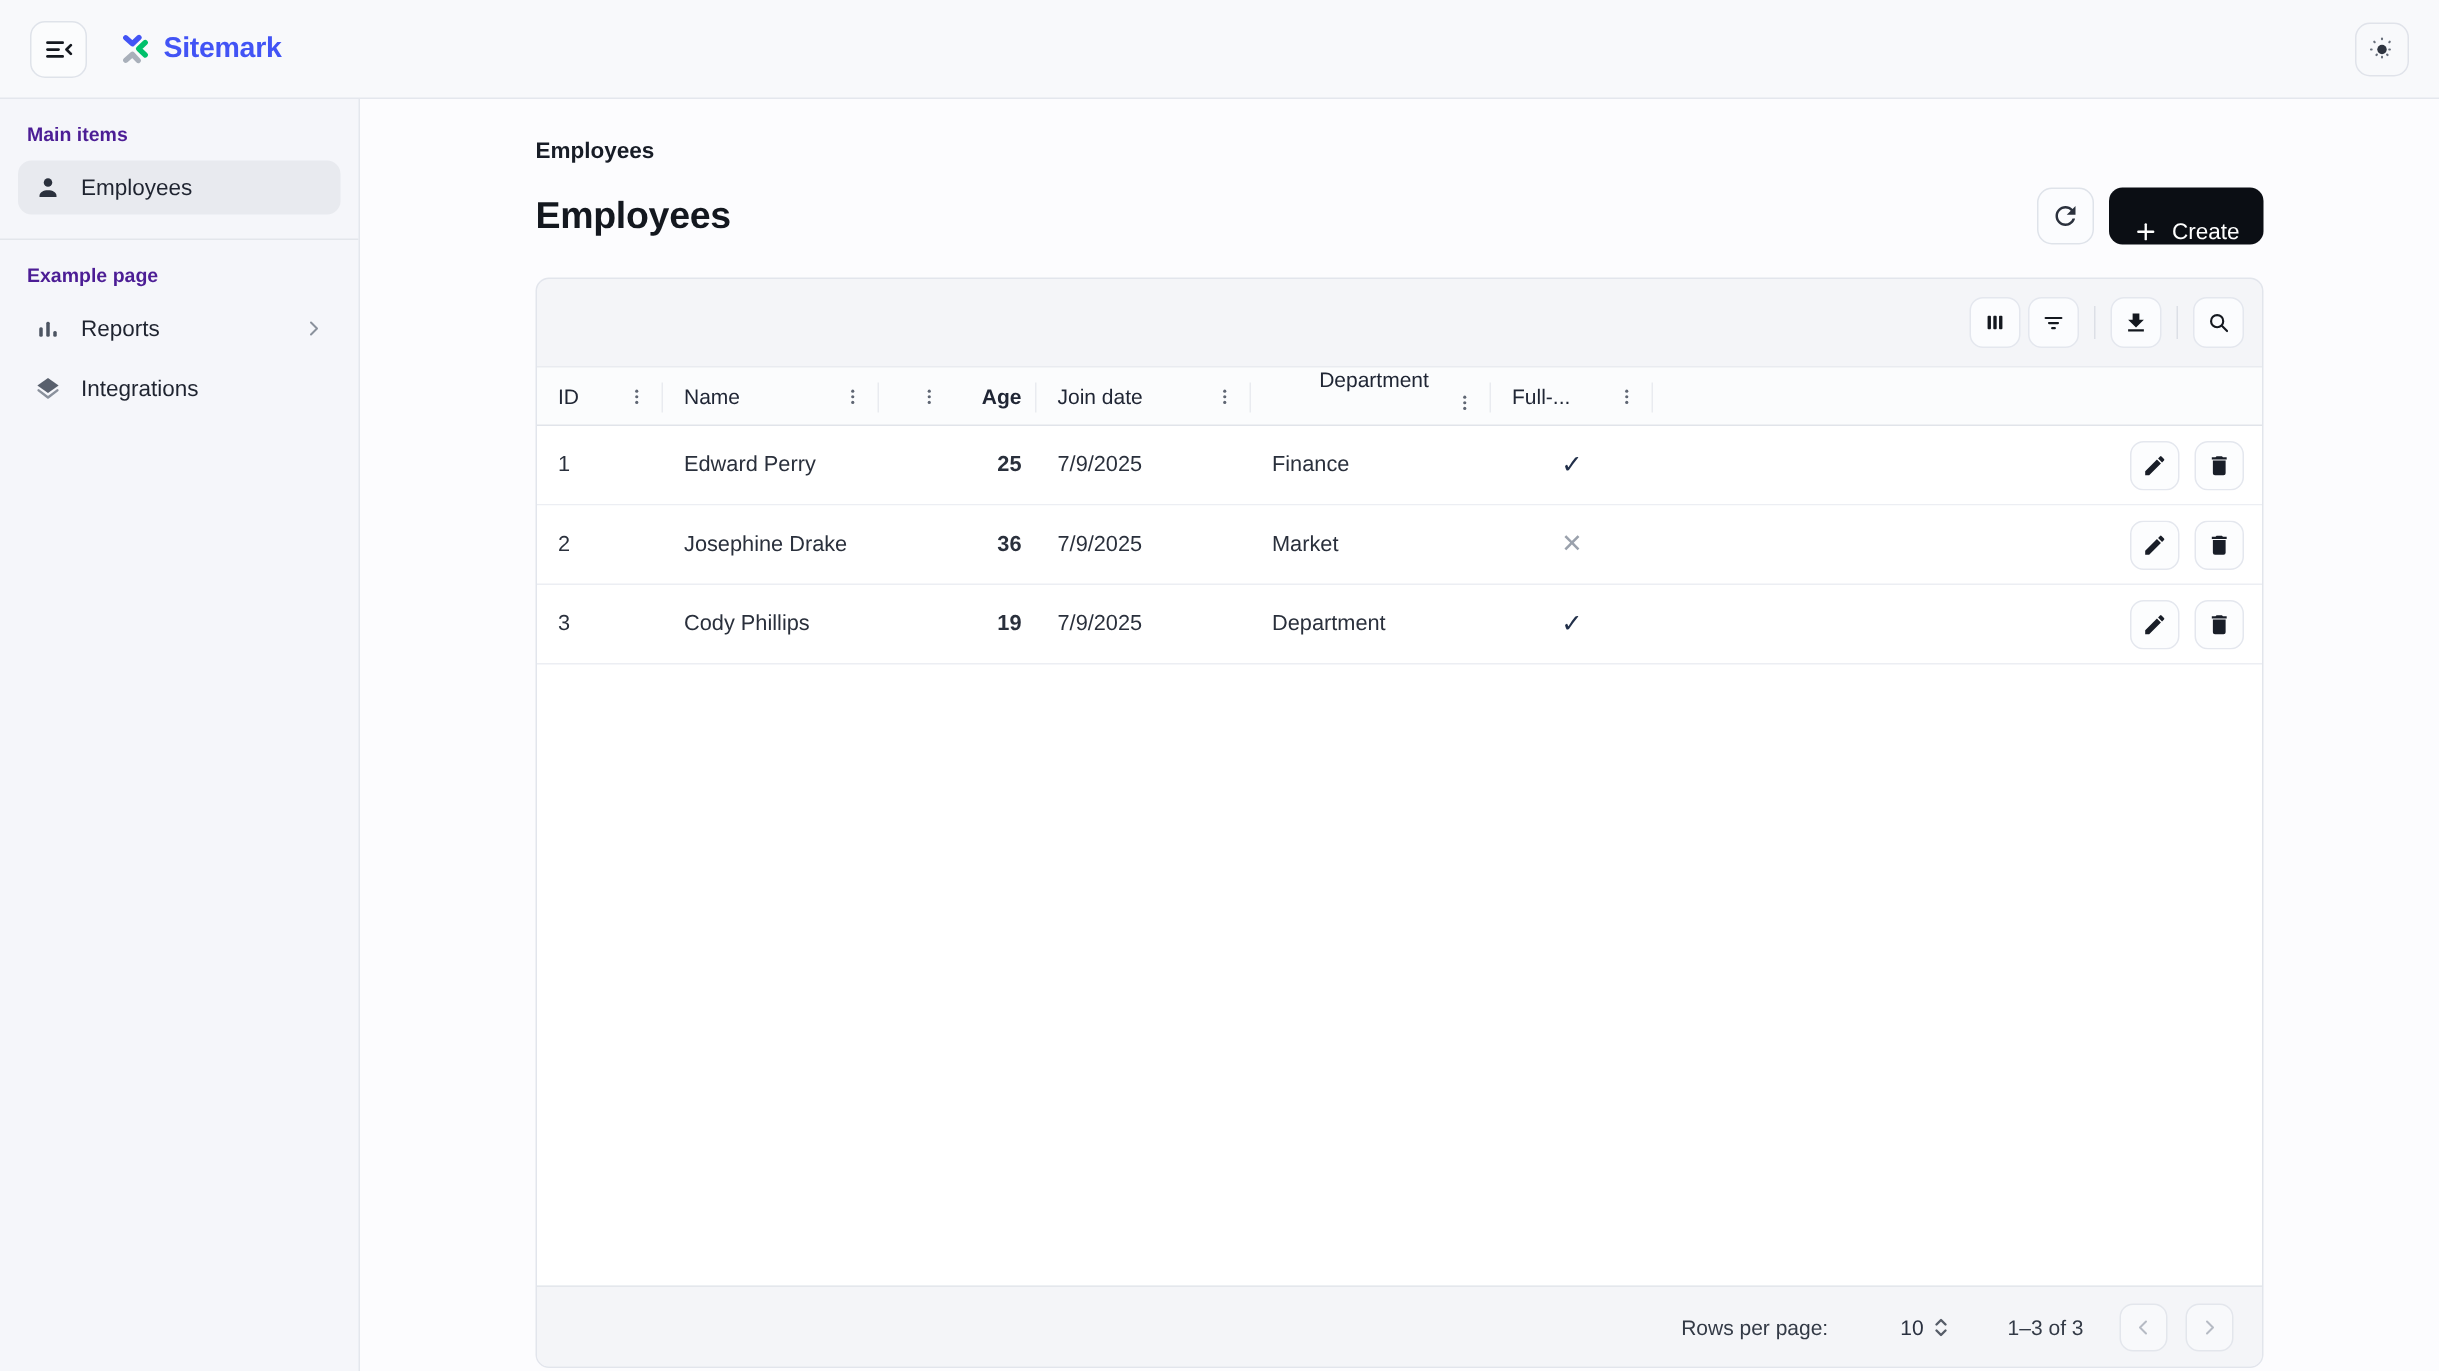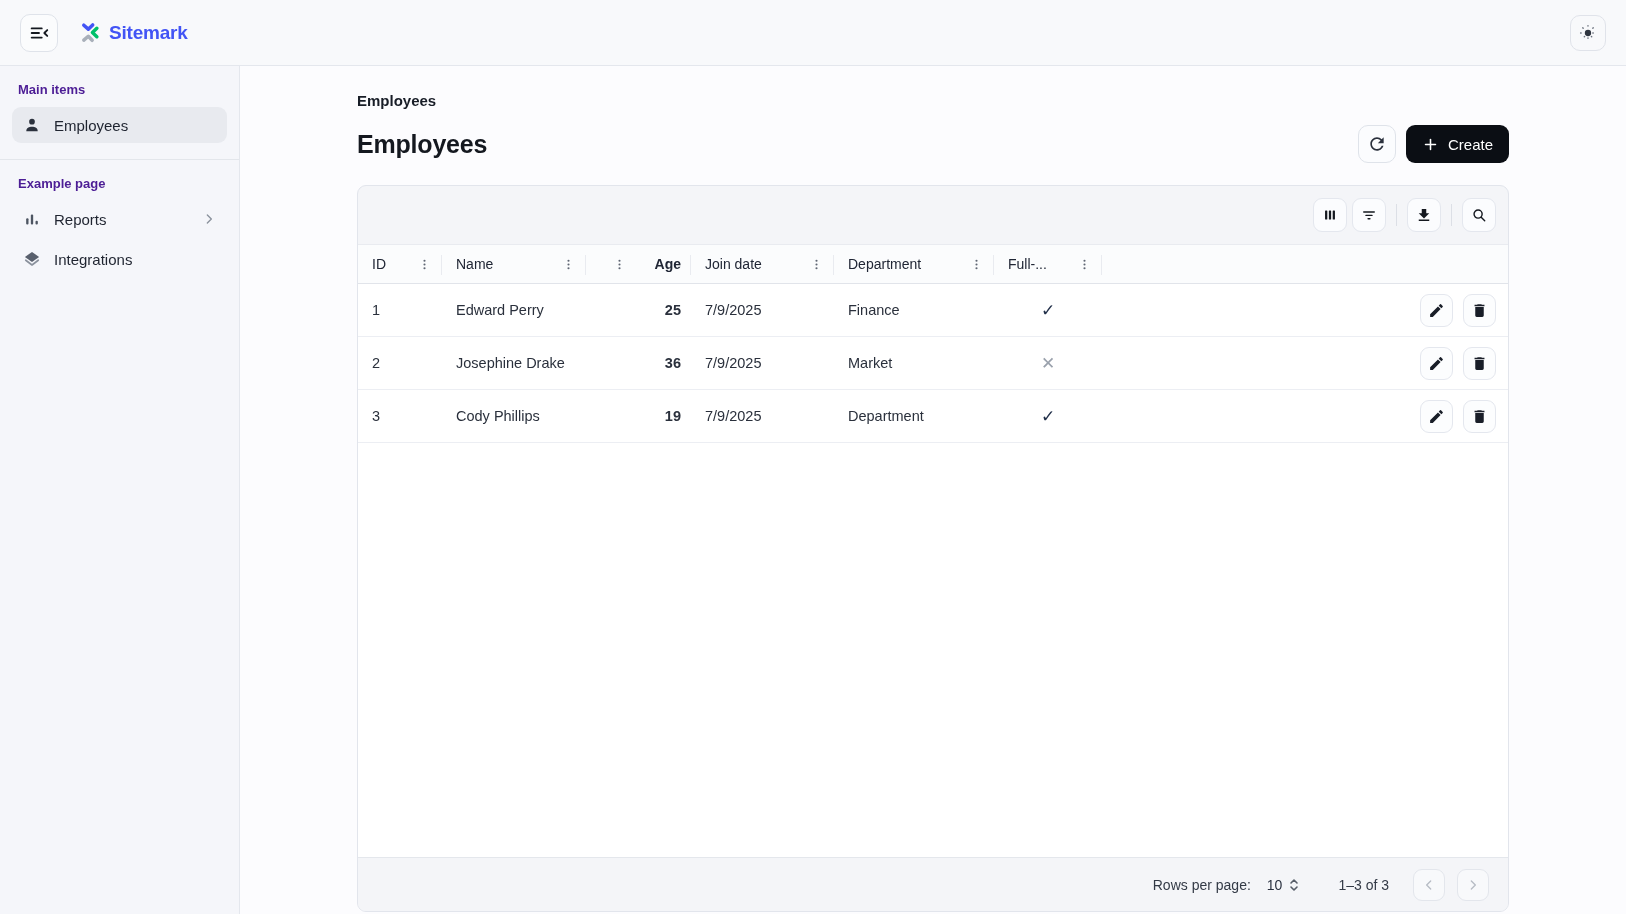--- a/index.html
+++ b/index.html
@@ -48,21 +48,21 @@
   
   .content { flex:1; padding:26px 117px 0 117px; background:#fcfcfe; overflow:hidden; }
   .breadcrumb { font-size:15px; font-weight:bold; color:#181d27; }
   .title-row { display:flex; align-items:center; justify-content:space-between; margin-top:16px; }
   .page-title { font-size:25px; font-weight:bold; color:#14181f; letter-spacing:-0.2px; }
   .title-actions { display:flex; align-items:center; gap:10px; }
   .refresh-btn { width:38px; height:38px; background:#fbfcfe; }
   .create-btn {
     height:38px; padding:0 16px; border:none; border-radius:9px;
     background:#0b0e14; color:#ffffff; font-size:15px; font-weight:500;
-    display:flex; align-items:center; gap:9px; cursor:pointer;
+    display:flex; align-items:flex-end; gap:9px; cursor:pointer;
     font-family:inherit;
   }
 
   
   .card {
     margin-top:22px; height:727px; border:1px solid #e2e5ec; border-radius:9px;
     background:#f4f5f8; display:flex; flex-direction:column; overflow:hidden;
   }
   .grid-toolbar {
     height:58px; display:flex; align-items:center; justify-content:flex-end;
@@ -80,42 +80,42 @@
   .hcell::after { content:""; position:absolute; right:0; top:10px; height:20px; width:1px; background:#e9ebf0; }
   .hcell:last-child::after { display:none; }
   .hcell .kebab { margin-left:auto; }
   .hcell.right { justify-content:flex-end; padding-left:26px; }
   .hcell.right .kebab { margin-left:0; margin-right:auto; }
 
   .col-id   { width:84px; }
   .col-name { width:144px; }
   .col-age  { width:105px;font-weight:bold; }
   .col-join { width:143px; }
-  .col-dept { width:160px; }
+  .col-dept { width:160px;flex-direction:column; }
   .col-full { width:108px; }
   .col-actions { flex:1; }
 
   .tbody { flex:1; background:#ffffff; }
   .trow { height:53px; display:flex; align-items:center; border-bottom:1px solid #eceef3; color:#2a303c; font-size:14.5px; background:#ffffff; }
   .tcell { padding:0 10px 0 14px; white-space:nowrap; overflow:hidden; }
   .tcell.num { text-align:right; padding-right:10px; }
   .tcell.center { display:flex; justify-content:center; padding:0; }
   .bool-glyph { font-size:17px; }
   .bool-true  { color:#22304a; font-weight:500; }
   .bool-false { color:#9aa1ac; }
   .tcell.actions { display:flex; justify-content:flex-end; align-items:center; gap:10px; padding-right:12px; }
   .row-btn { width:33px; height:33px; border-radius:9px; background:#fcfdfe; border:1px solid #e4e7ee; }
 
   .grid-footer {
     height:54px; border-top:1px solid #e4e7ec; background:#f4f5f8;
     display:flex; align-items:center; justify-content:flex-end;
     padding-right:19px; color:#333a46; font-size:14px;
   }
   .rpp-label { margin-right:16px; }
-  .rpp-select { display:flex; align-items:flex-end; gap:6px; cursor:pointer; }
+  .rpp-select { display:flex; align-items:flex-end; gap:6px; cursor:pointer;margin-left:32px; }
   .rpp-value { color:#2a3140; }
   .range-label { margin-left:38px; margin-right:24px; }
   .pg-btn { width:32px; height:32px; border-radius:9px; background:#f8f9fb; border:1px solid #e3e6ec; }
 </style>
 </head>
 <body>
 
 <header class="topbar">
   <button class="icon-btn menu-btn">
     <span>

